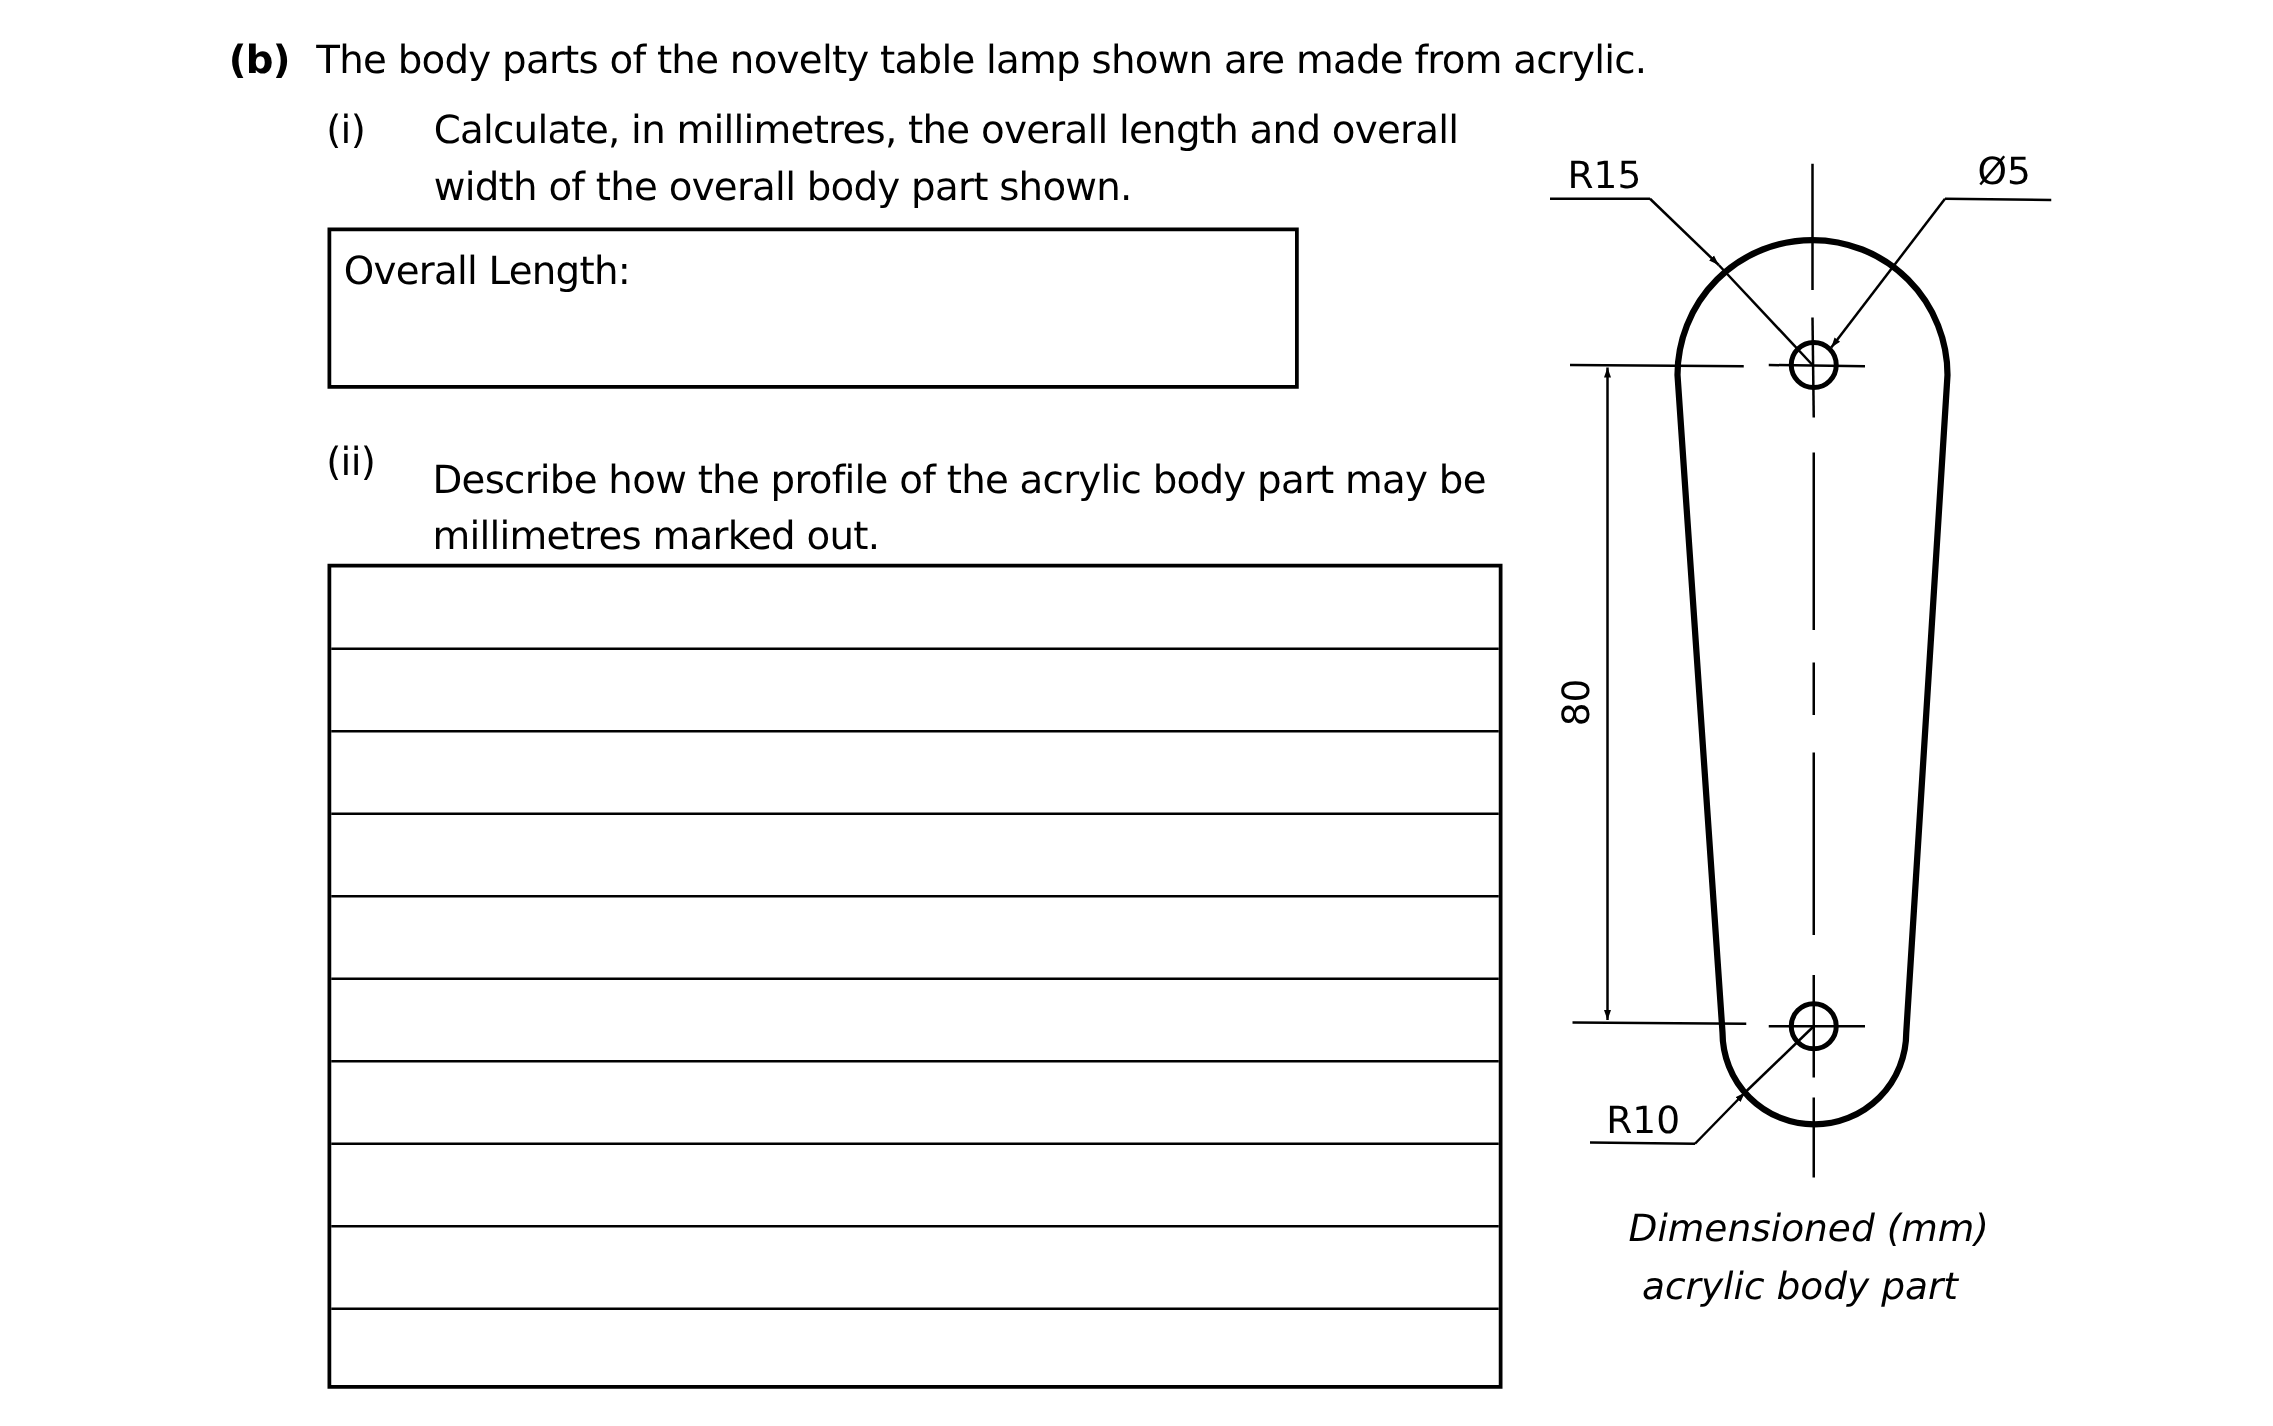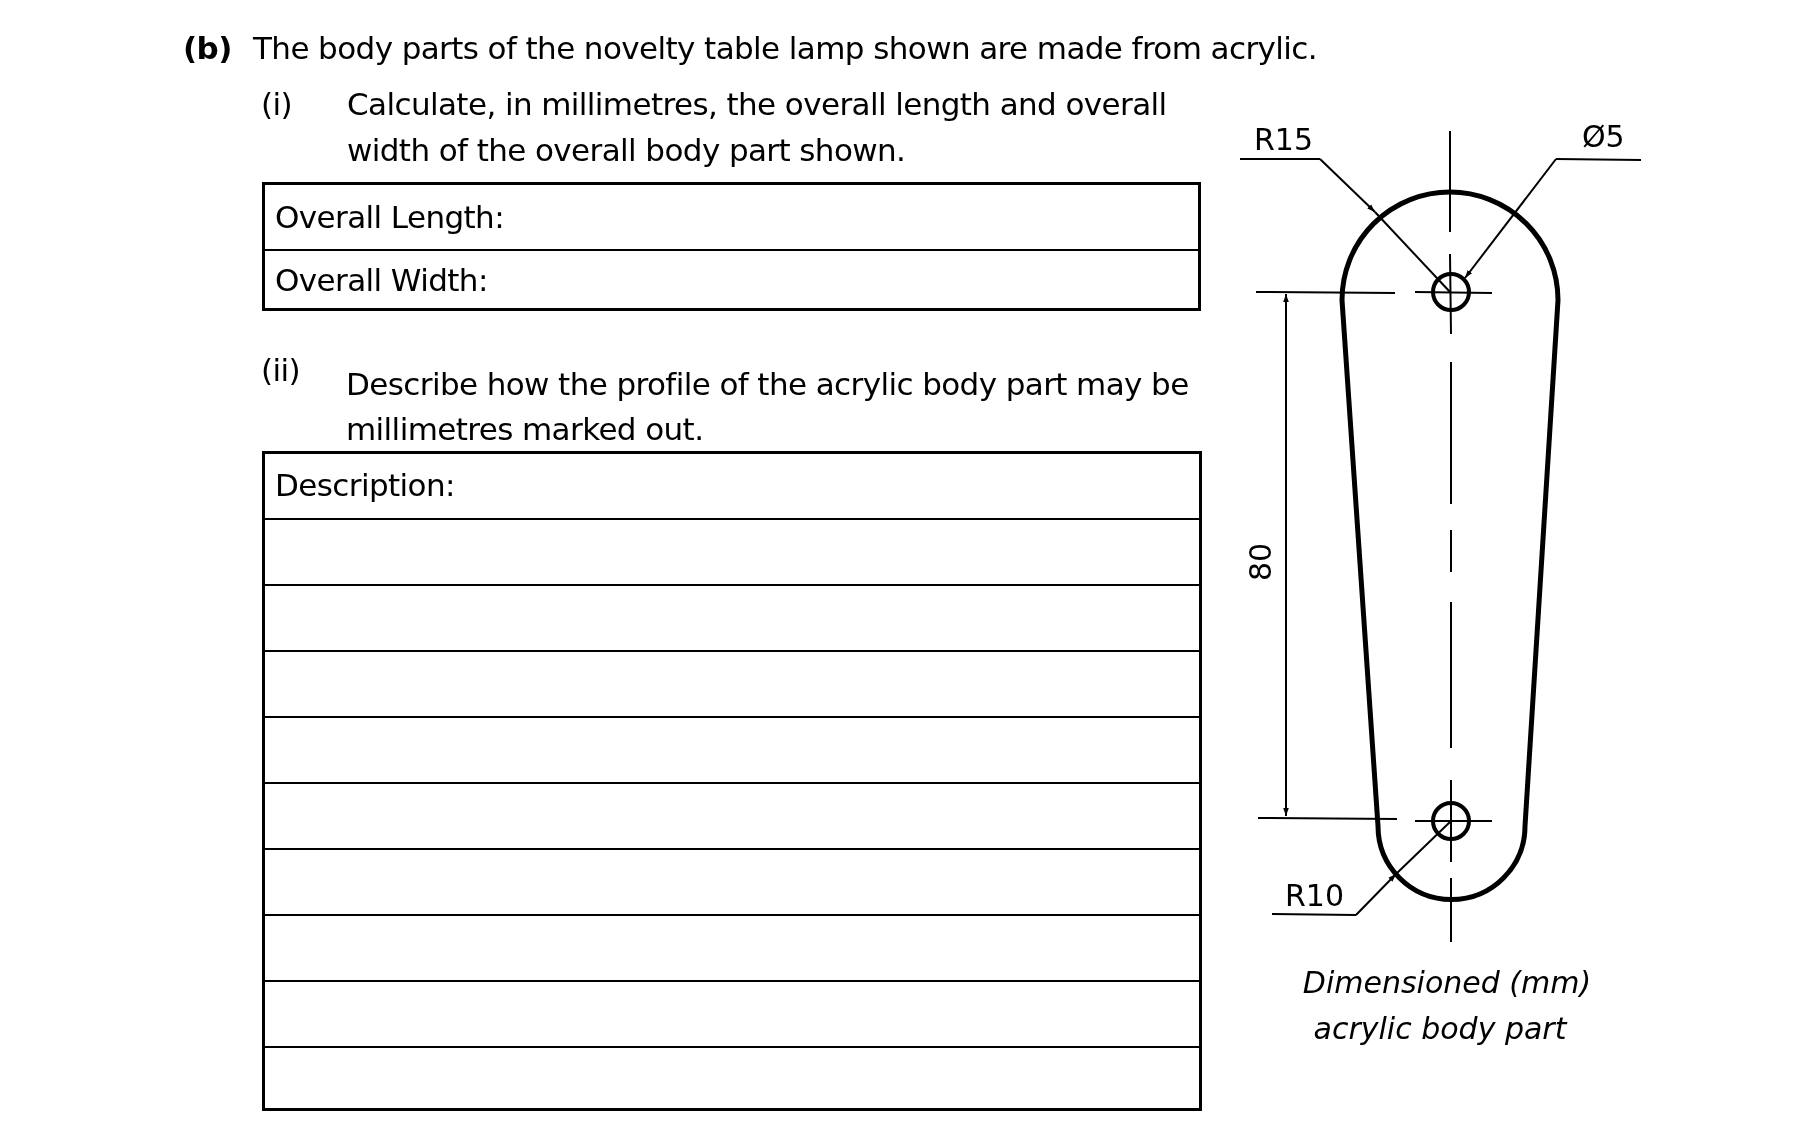--- a/index.html
+++ b/index.html
@@ -19,39 +19,32 @@
 </head>
 <body>
 
 <div class="txt bold" style="left:183px; top:30px;">(b)</div>
 <div class="txt" style="left:253px; top:30px;">The body parts of the novelty table lamp shown are made from acrylic.</div>
 
 <div class="txt" style="left:261px; top:86px;">(i)</div>
 <div class="txt" style="left:347px; top:86px;">Calculate, in millimetres, the overall length and overall</div>
 <div class="txt" style="left:347px; top:132px;">width of the overall body part shown.</div>
 
-<div class="answer-box" style="left:262px; top:182px; width:939px; height:129px;">
+<div class="answer-box" style="left:262px; top:182px; width:777px; height:129px;">
   <div class="row" style="top:0; height:64px;">
     <span class="row-label" style="top:14px;">Overall Length:</span>
-    <input class="row-input" type="text" style="left: 230px;" value="">
-  </div>
-  <div class="row row-line" style="top:64px; height:62px;">
-    <span class="row-label" style="top:11px;">Overall Width:</span>
     <input class="row-input" type="text" style="left: 230px;" value="">
   </div>
 </div>
 
 <div class="txt" style="left:261px; top:352px;">(ii)</div>
 <div class="txt" style="left:346px; top:366px;text-align:center;">Describe how the profile of the acrylic body part may be</div>
 <div class="txt" style="left:346px; top:411px;">millimetres marked out.</div>
 
 <div class="answer-box" style="left:262px; top:451px; width:940px; height:660px;">
-  <div class="row" style="top:0; height:66px;">
-    <span class="row-label" style="top:13px;">Description:</span>
-  </div>
   <div class="row row-line" style="top:64px; height:66px;"></div>
   <div class="row row-line" style="top:130px; height:66px;"></div>
   <div class="row row-line" style="top:196px; height:66px;"></div>
   <div class="row row-line" style="top:262px; height:66px;"></div>
   <div class="row row-line" style="top:328px; height:66px;"></div>
   <div class="row row-line" style="top:394px; height:66px;"></div>
   <div class="row row-line" style="top:460px; height:66px;"></div>
   <div class="row row-line" style="top:526px; height:66px;"></div>
   <div class="row row-line" style="top:592px; height:62px;"></div>
 </div>

